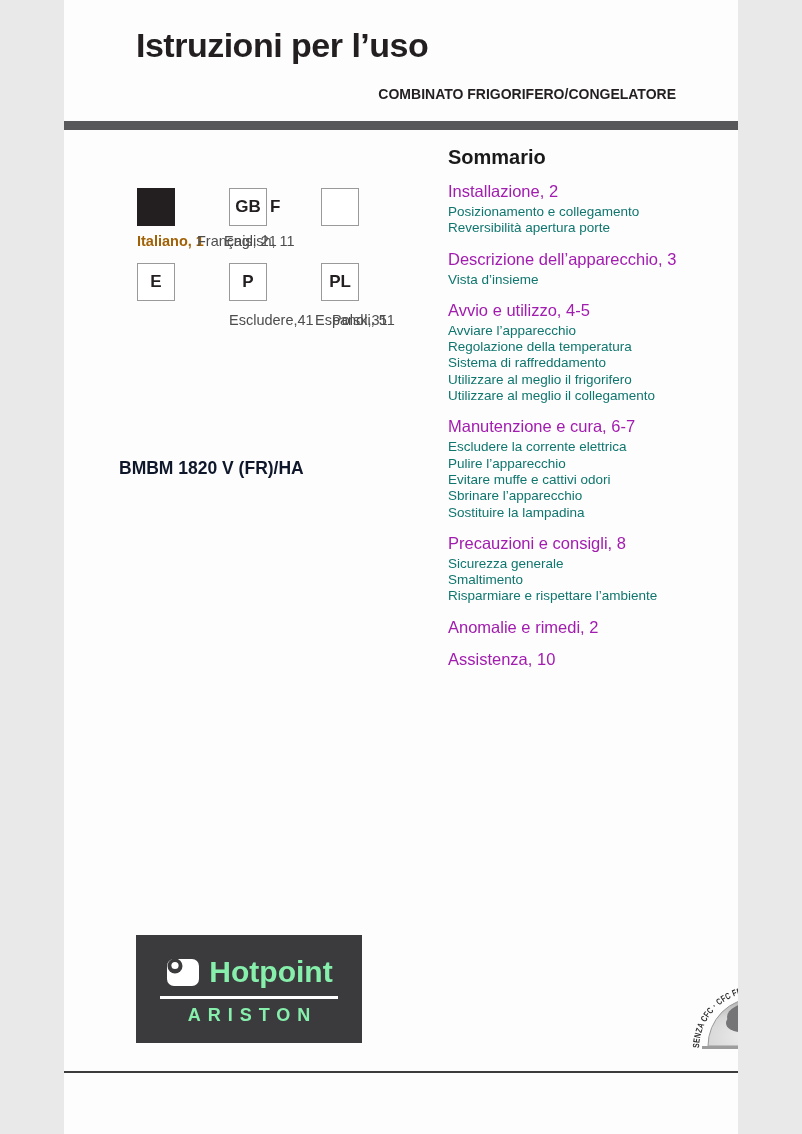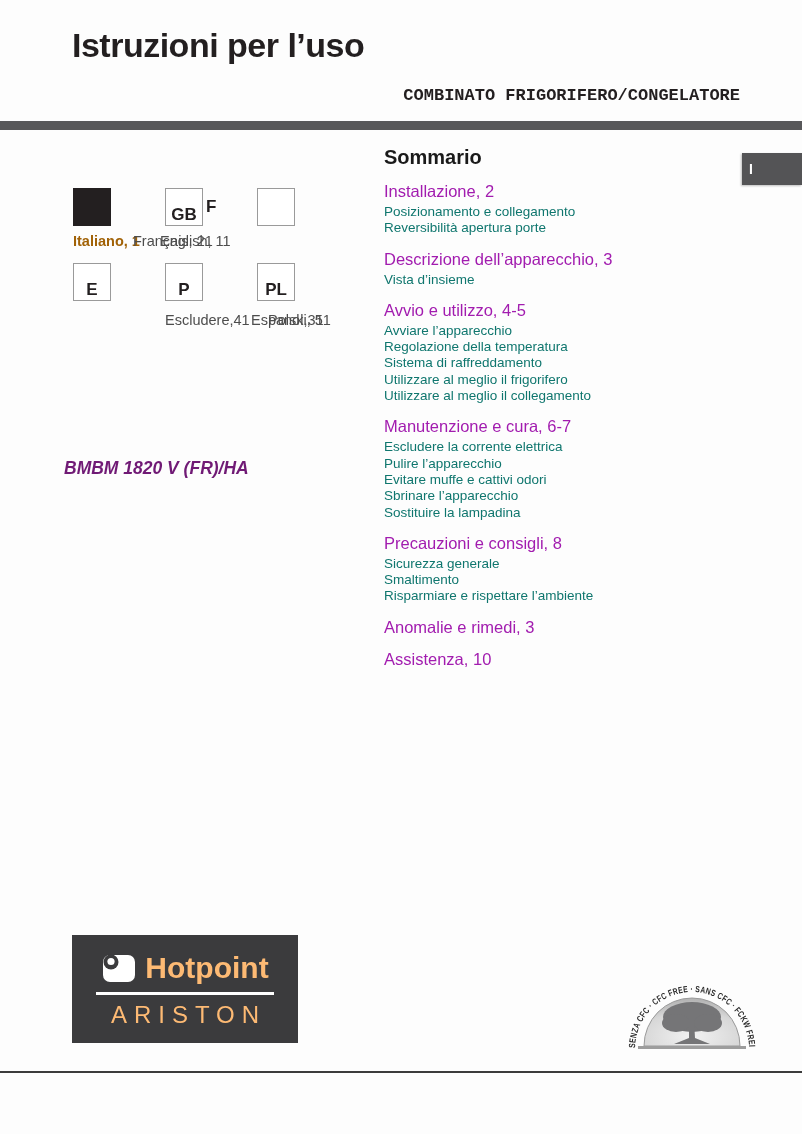--- a/index.html
+++ b/index.html
@@ -1,77 +1,77 @@
 <!DOCTYPE html>
 <html><head>
 <meta charset="utf-8">
 <style>
   html,body { margin:0; padding:0; background:#e9e9e9; }
   .page {
-    position:relative; width:802px; height:1134px; margin:0 auto;
+    position:relative; width:674px; height:1134px; margin:0 auto;
     background:#fdfdfd; overflow:hidden;
     font-family:"Liberation Sans", sans-serif; color:#1c1c1c;
   }
   
   .doc-title {
     position:absolute; left:72px; top:26px;
     font-size:34px; font-weight:bold; letter-spacing:-0.5px; color:#231f20;
   }
   .doc-subtitle {
     position:absolute; right:62px; top:86px;
-    font-size:17px; font-weight:bold; color:#231f20; letter-spacing:0px;font-family:Liberation Mono, monospace;
+    font-size:14px; font-weight:bold; color:#231f20; letter-spacing:0px;
   }
   .header-bar {
     position:absolute; left:0; top:121px; width:802px; height:9px;
     background:#58585a;
   }
   .lang-tab {
     position:absolute; left:742px; top:153px; width:60px; height:32px;
     background:#545456; color:#fff; font-size:14px; font-weight:bold;
     display:flex; align-items:center; padding-left:7px; box-sizing:border-box;
     box-shadow:-1px 1px 2px rgba(0,0,0,0.25);
   }
   
   .lang-box {
     position:absolute; width:38px; height:38px; box-sizing:border-box;
     border:1px solid #9a9a9a; background:#fff;
-    display:flex; align-items:flex-end; justify-content:center;
+    display:flex; align-items:center; justify-content:center;
     font-size:17px; font-weight:bold; color:#231f20;
   }
   .lang-box.filled { background:#231f20; border-color:#231f20; }
   .b-r1 { top:188px; } .b-r2 { top:263px; }
   .bx1 { left:73px; } .bx2 { left:165px; } .bx3 { left:257px; }
   .f-overlay {
     position:absolute; left:206px; top:197px;
     font-size:17px; font-weight:bold; color:#231f20;
   }
   .lang-label { position:absolute; font-size:14.5px; color:#4d4d4d; white-space:nowrap; }
   .lang-label.bold { font-weight:bold; color:#a16207; }
   .ll-r1 { top:233px; } .ll-r2 { top:312px; }
   
   .model-number {
-    position:absolute; left:64px; top:458px;
-    font-size:17.5px; font-weight:bold; color:#701a75;font-style:italic;
+    position:absolute; left:55px; top:458px;
+    font-size:17.5px; font-weight:bold; color:#0f172a;
   }
   
   .toc { position:absolute; left:384px; top:146px; width:350px; }
   .toc h2 { margin:0; font-size:20px; font-weight:bold; color:#1a1a1a; }
   .toc section { margin-top:13px; }
   .toc-title { font-size:16.5px; font-weight:normal; color:#a21caf; margin-bottom:3px; }
   .toc-item { font-size:13.5px; color:#0f766e; line-height:16.3px; }
   
   .brand-logo {
     position:absolute; left:72px; top:935px; width:226px; height:108px;
-    background:#3b3b3d; color:#fdba74; box-sizing:border-box;
+    background:#3b3b3d; color:#86efac; box-sizing:border-box;
     display:flex; flex-direction:column; align-items:center; justify-content:center;
   }
   .brand-top { display:flex; align-items:center; gap:8px; margin-top:2px; }
   .brand-word { font-size:30px; font-weight:bold; letter-spacing:0px; }
   .brand-rule { width:178px; height:3px; background:#fff; margin:7px 0 6px; }
-  .brand-sub { font-size:24px; font-weight:normal; letter-spacing:7px; text-indent:7px; }
+  .brand-sub { font-size:18px; font-weight:bold; letter-spacing:7px; text-indent:7px; }
   
   .cfc-badge { position:absolute; left:628px; top:976px; }
   .footer-rule {
     position:absolute; left:0; top:1071px; width:802px; height:2px; background:#3c3c3c;
   }
 </style>
 </head>
 <body>
 
 <div class="page">
@@ -143,21 +143,21 @@
     </section>
 
     <section>
       <div class="toc-title">Precauzioni e consigli, 8</div>
       <div class="toc-item">Sicurezza generale</div>
       <div class="toc-item">Smaltimento</div>
       <div class="toc-item">Risparmiare e rispettare l’ambiente</div>
     </section>
 
     <section>
-      <div class="toc-title">Anomalie e rimedi, 3</div>
+      <div class="toc-title">Anomalie e rimedi, 2</div>
     </section>
 
     <section>
       <div class="toc-title">Assistenza, 10</div>
     </section>
   </div>
 
   <div class="brand-logo">
     <div class="brand-top">
       <span style="display:inline-flex;">

